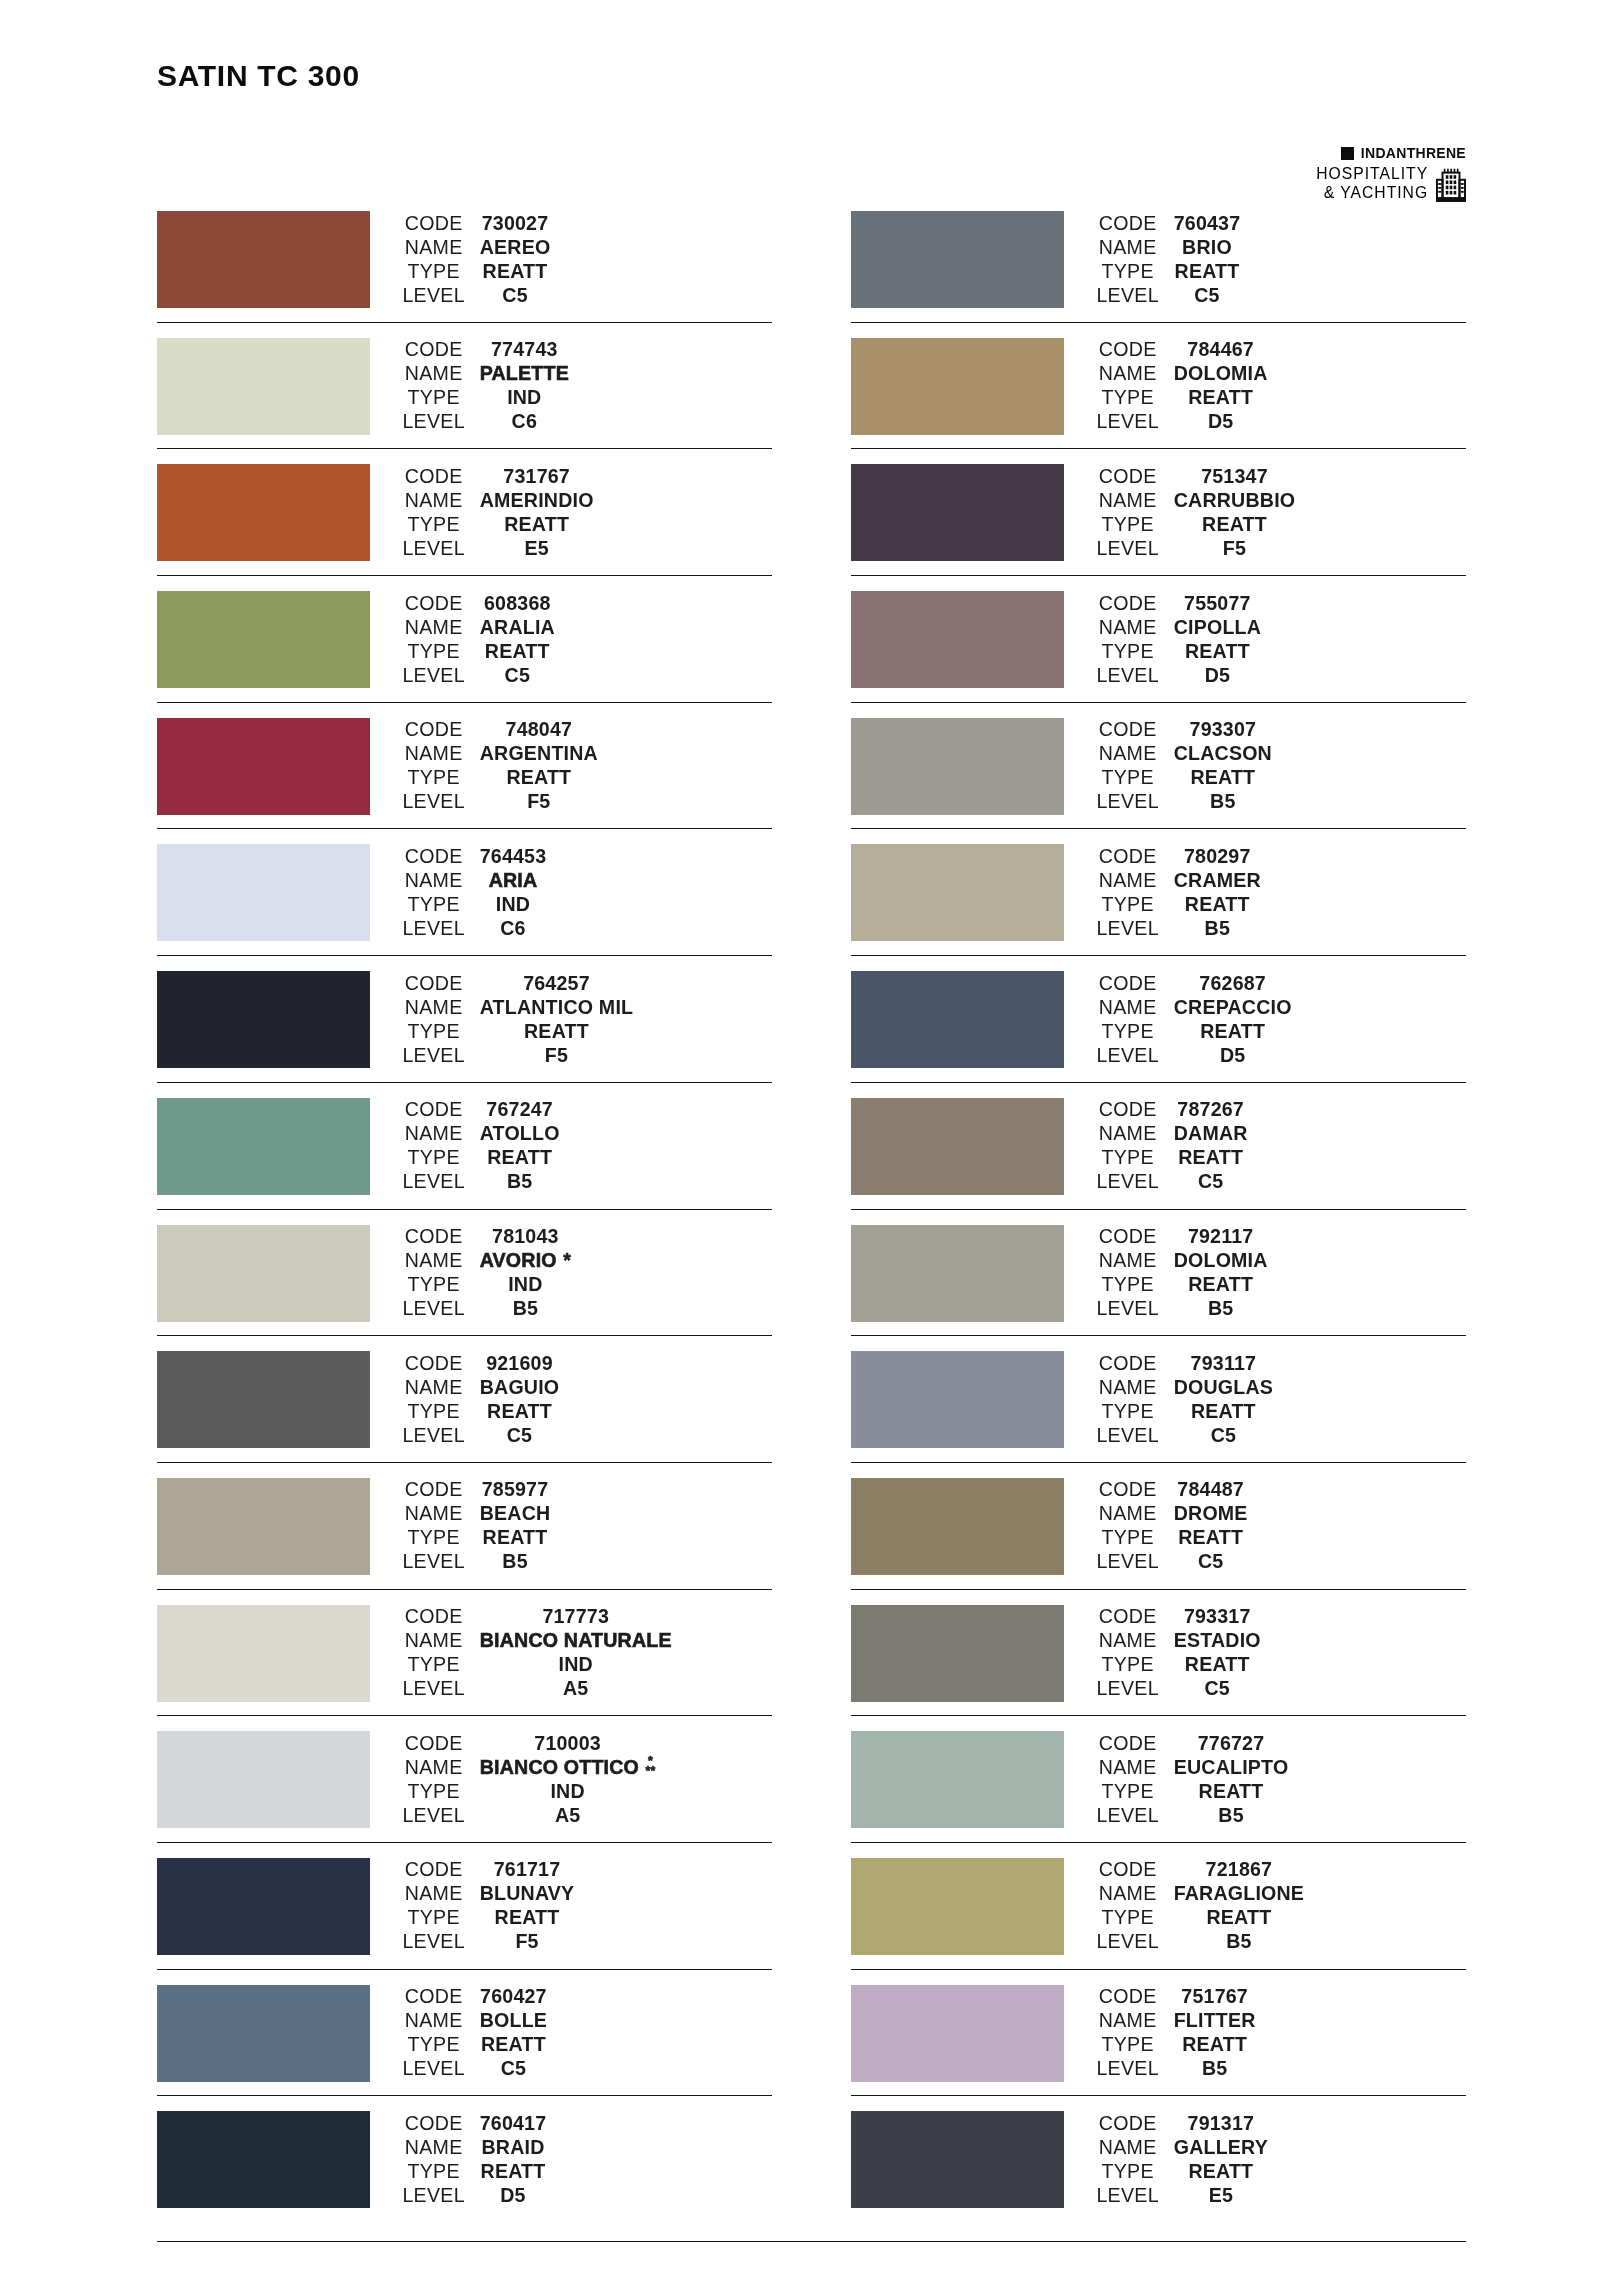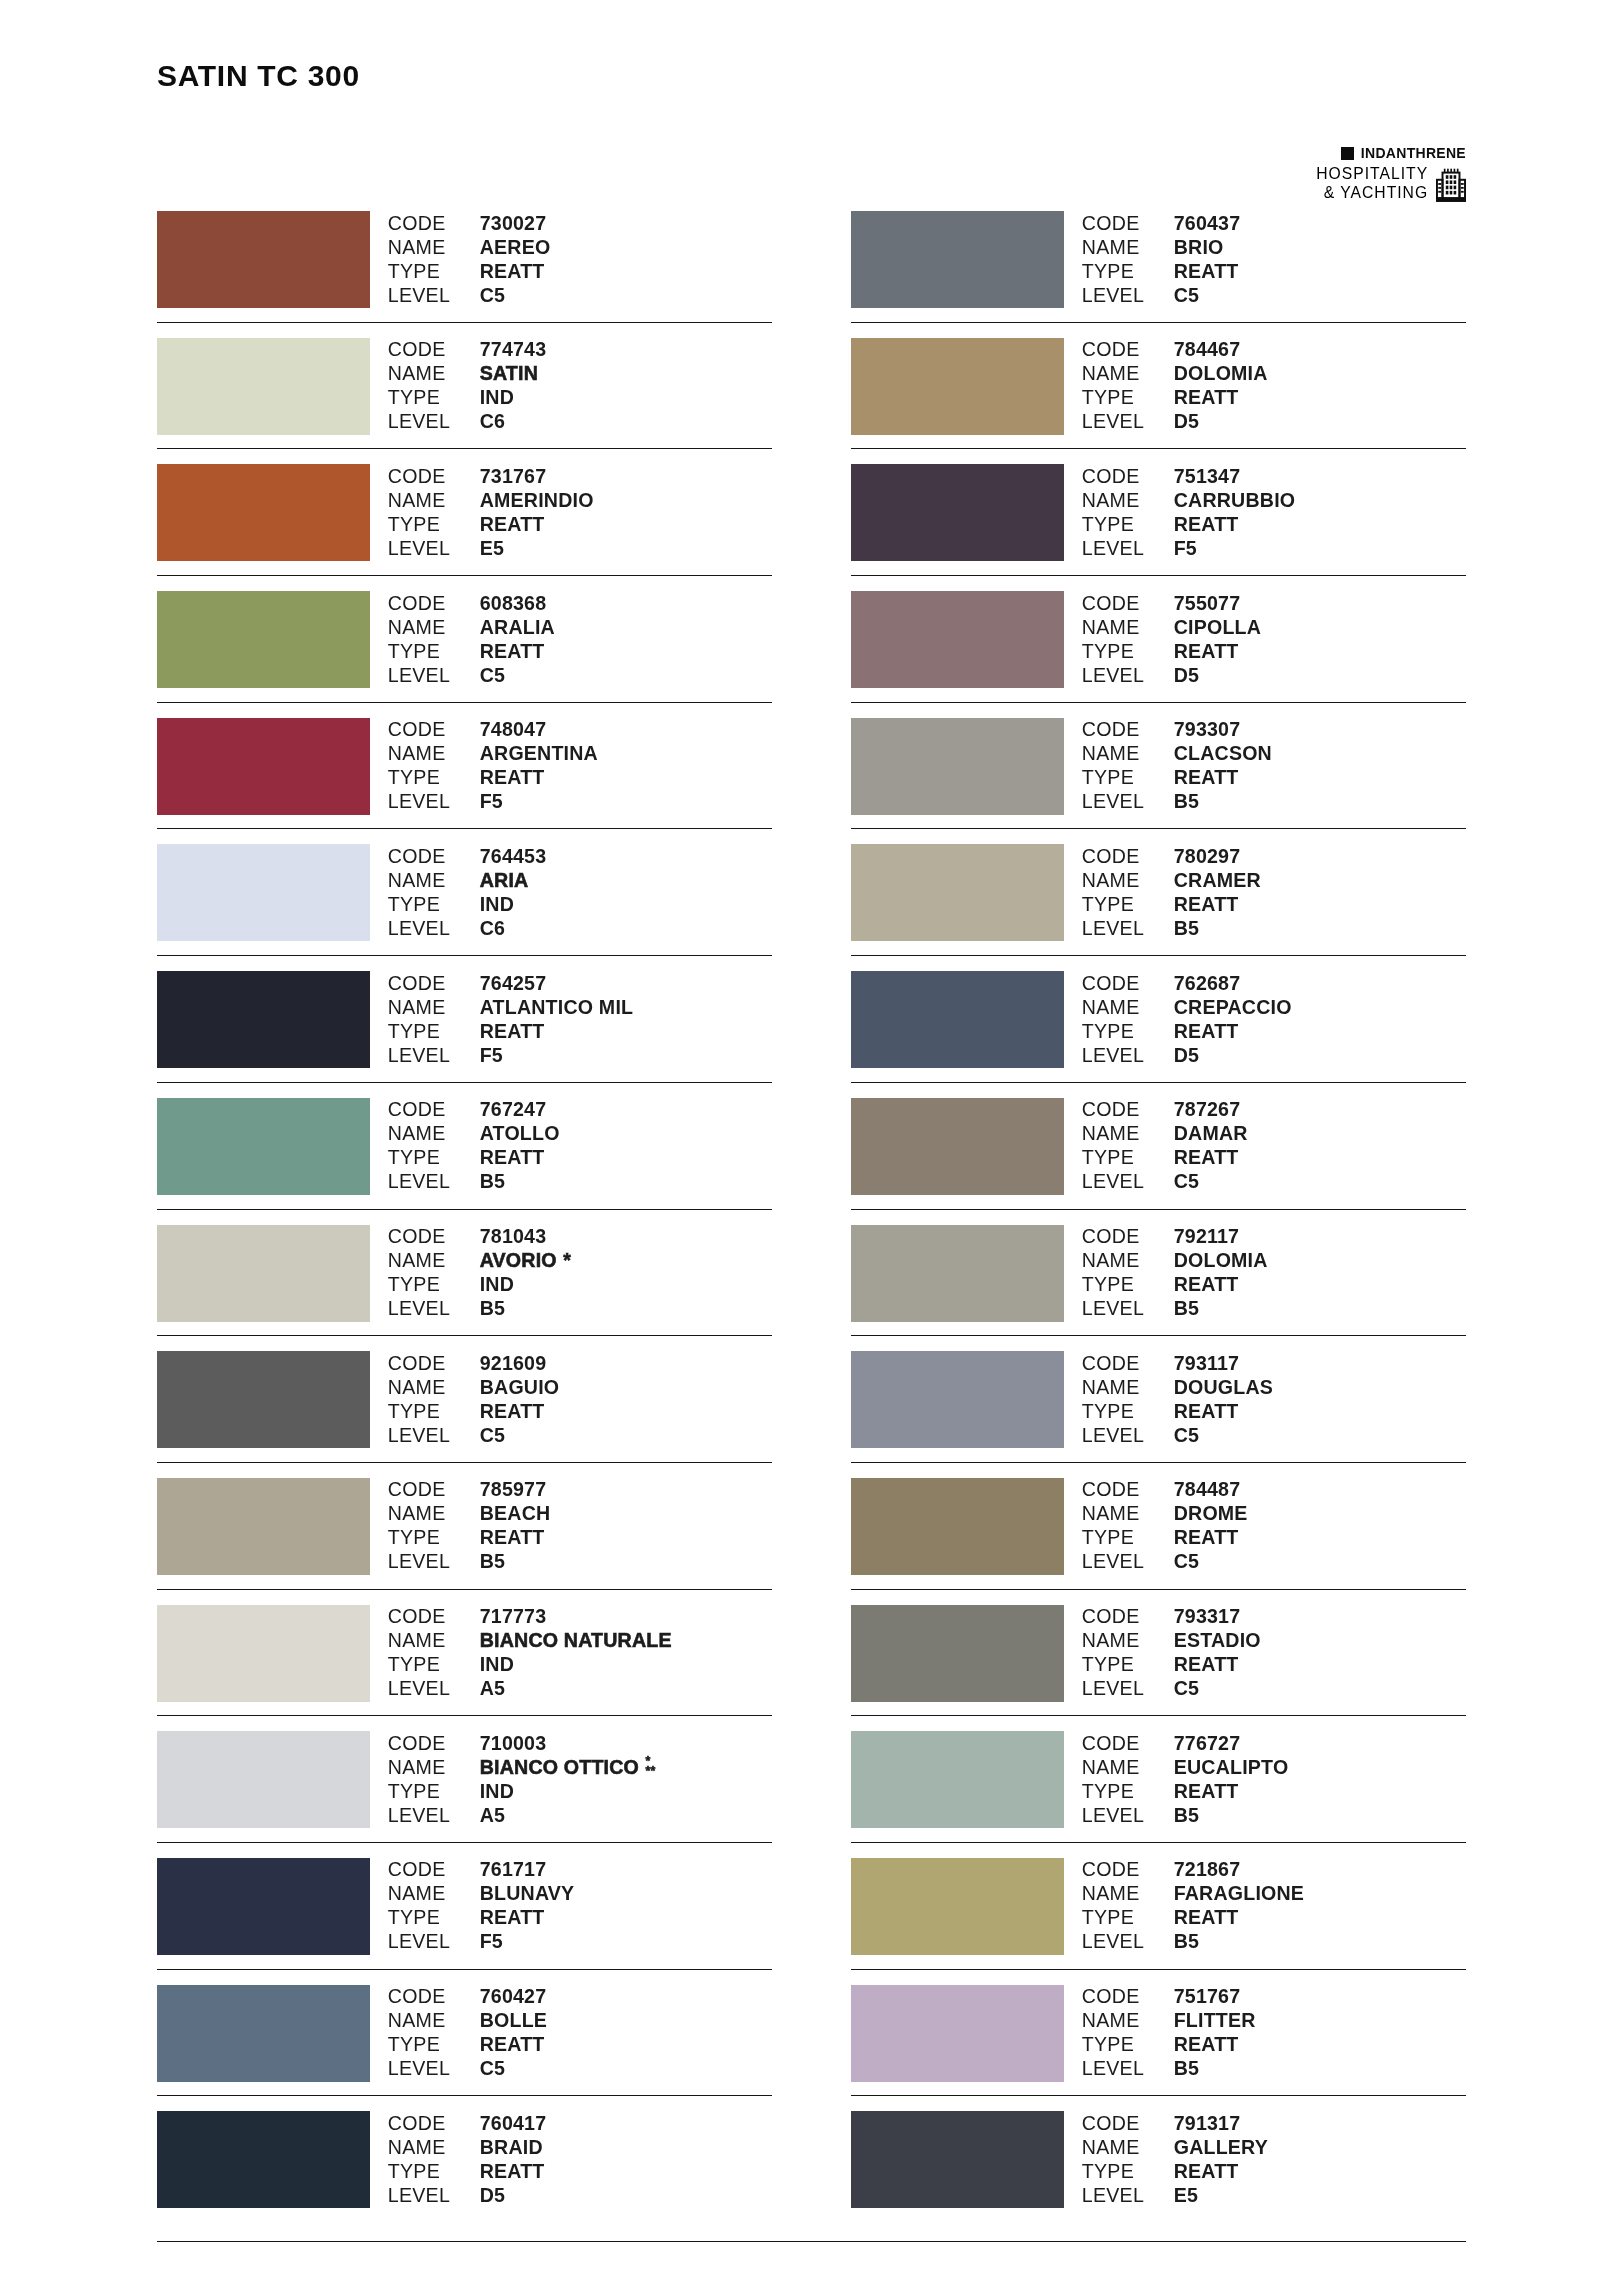--- a/index.html
+++ b/index.html
@@ -20,21 +20,21 @@
     position:absolute;top:145px;right:157px;
     display:flex;flex-direction:column;align-items:flex-end;
   }
   .brand-top{display:flex;align-items:center;gap:6.5px;font-size:14px;font-weight:700;letter-spacing:0.3px;color:#0d0d0d;}
   .brand-square{width:13px;height:13px;background:#0d0d0d;}
   .brand-bottom{display:flex;align-items:flex-end;margin-top:3.3px;}
   .brand-lines{display:flex;flex-direction:column;align-items:flex-end;font-size:15.7px;letter-spacing:1px;line-height:19px;}
   .building{margin-left:7.9px;flex:0 0 auto;}
   .columns{
     position:absolute;left:157px;top:211px;width:1309px;
-    display:grid;grid-template-columns:615px 615px;column-gap:79px;
+    display:grid;grid-template-columns:615px 615px;column-gap:79px;text-align:center;
   }
   .entry{
     display:flex;gap:17.7px;
     border-bottom:1.3px solid #161616;
     padding-bottom:13.7px;margin-bottom:15px;
   }
   .col .entry:last-child{border-bottom:none;}
   .swatch{width:213px;height:97px;flex:0 0 213px;}
   .fields{
     display:grid;grid-template-columns:92px 1fr;grid-auto-rows:24px;
@@ -119,21 +119,21 @@
       <span class="val">C5</span>
     </div>
   </div>
 
   <div class="entry">
     <div class="swatch" style="background: rgb(217, 220, 199);"></div>
     <div class="fields">
       <span class="lab">CODE</span>
       <span class="val">774743</span>
       <span class="lab">NAME</span>
-      <span class="val heavy">SATIN</span>
+      <span class="val heavy">PALETTE</span>
       <span class="lab">TYPE</span>
       <span class="val">IND</span>
       <span class="lab">LEVEL</span>
       <span class="val">C6</span>
     </div>
   </div>
 
   <div class="entry">
     <div class="swatch" style="background: rgb(176, 86, 44);"></div>
     <div class="fields">

